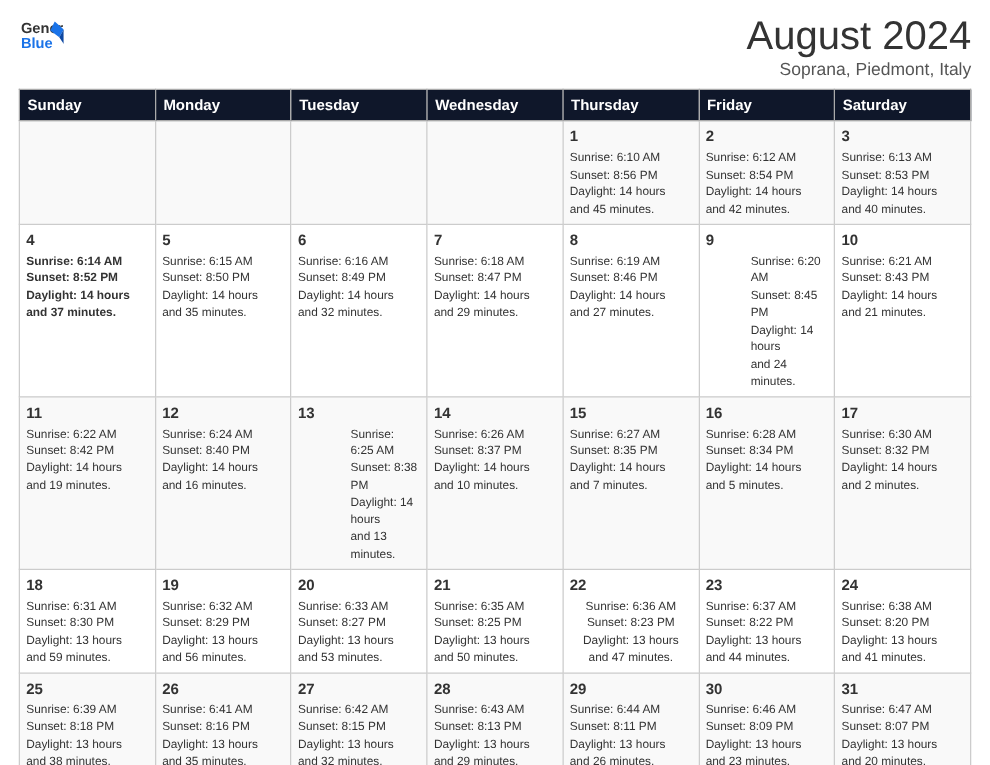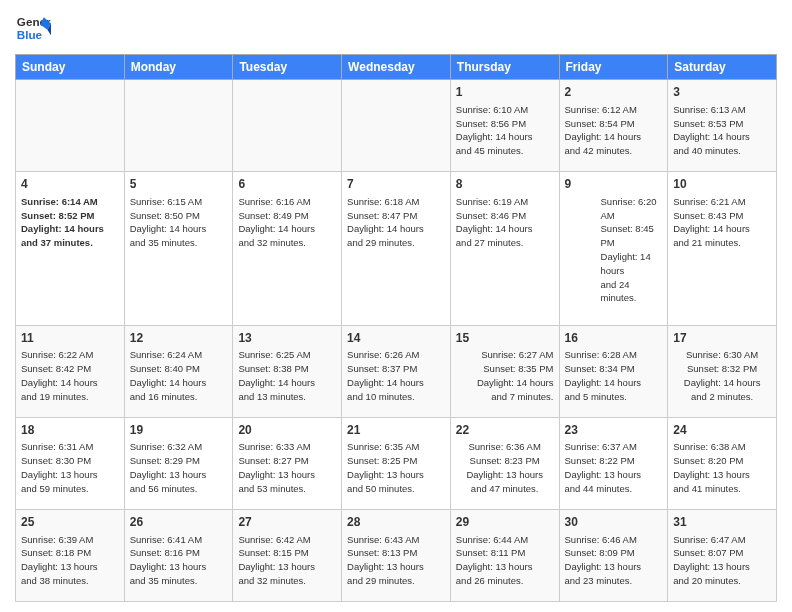--- a/index.html
+++ b/index.html
@@ -44,21 +44,21 @@
       font-size: 14px;
       color: #555;
     }
     .calendar-table {
       width: 100%;
       border-collapse: collapse;
       flex: 1;
       font-size: 10.5px;
     }
     .calendar-table th {
-      background-color: #3b82f6;
+      background-color: #0f172a;
       color: #fff;
       text-align: left;
       padding: 5px 6px;
       font-size: 12px;
       font-weight: bold;
       border: 1px solid #aaa;
     }
     .calendar-table td {
       vertical-align: top;
       border: 1px solid #ccc;
@@ -94,20 +94,24 @@
 
 <div class="page">
   <div class="header">
     <div class="logo">
       <svg class="logo-icon" viewBox="0 0 40 40">
         <text x="2" y="18" font-size="13" font-weight="bold" fill="#333" font-family="Arial">General</text>
         <text x="2" y="32" font-size="13" font-weight="bold" fill="#1a73e8" font-family="Arial">Blue</text>
         <polygon points="32,8 40,15 36,22 28,16" fill="#1a73e8"></polygon>
         <polygon points="36,22 40,15 40,28" fill="#0d47a1"></polygon>
       </svg>
+    </div>
+    <div class="title-section">
+      <div class="month-title">August 2024</div>
+      <div class="subtitle">Soprana, Piedmont, Italy</div>
     </div>
   </div>
 
   <table class="calendar-table">
     <thead>
       <tr>
         <th>Sunday</th>
         <th>Monday</th>
         <th>Tuesday</th>
         <th>Wednesday</th>
@@ -205,49 +209,49 @@
           </td>
           <td>
             <div class="day-number">12</div>
             <div class="day-info" style="white-space: pre-line;">Sunrise: 6:24 AM
 Sunset: 8:40 PM
 Daylight: 14 hours
 and 16 minutes.</div>
           </td>
           <td>
             <div class="day-number">13</div>
-            <div class="day-info" style="white-space: pre-line;">Sunrise: 6:25 AM
+            <div class="day-info" style="white-space: pre-line; margin-left: 42px;">Sunrise: 6:25 AM
 Sunset: 8:38 PM
 Daylight: 14 hours
 and 13 minutes.</div>
           </td>
           <td>
             <div class="day-number">14</div>
             <div class="day-info" style="white-space: pre-line;">Sunrise: 6:26 AM
 Sunset: 8:37 PM
 Daylight: 14 hours
 and 10 minutes.</div>
           </td>
           <td>
             <div class="day-number">15</div>
-            <div class="day-info" style="white-space: pre-line; text-align: right;">Sunrise: 6:27 AM
+            <div class="day-info" style="white-space: pre-line;">Sunrise: 6:27 AM
 Sunset: 8:35 PM
 Daylight: 14 hours
 and 7 minutes.</div>
           </td>
           <td>
             <div class="day-number">16</div>
             <div class="day-info" style="white-space: pre-line;">Sunrise: 6:28 AM
 Sunset: 8:34 PM
 Daylight: 14 hours
 and 5 minutes.</div>
           </td>
           <td>
             <div class="day-number">17</div>
-            <div class="day-info" style="white-space: pre-line; text-align: center;">Sunrise: 6:30 AM
+            <div class="day-info" style="white-space: pre-line;">Sunrise: 6:30 AM
 Sunset: 8:32 PM
 Daylight: 14 hours
 and 2 minutes.</div>
           </td>
         </tr>
         <tr>
           <td>
             <div class="day-number">18</div>
             <div class="day-info" style="white-space: pre-line;">Sunrise: 6:31 AM
 Sunset: 8:30 PM

